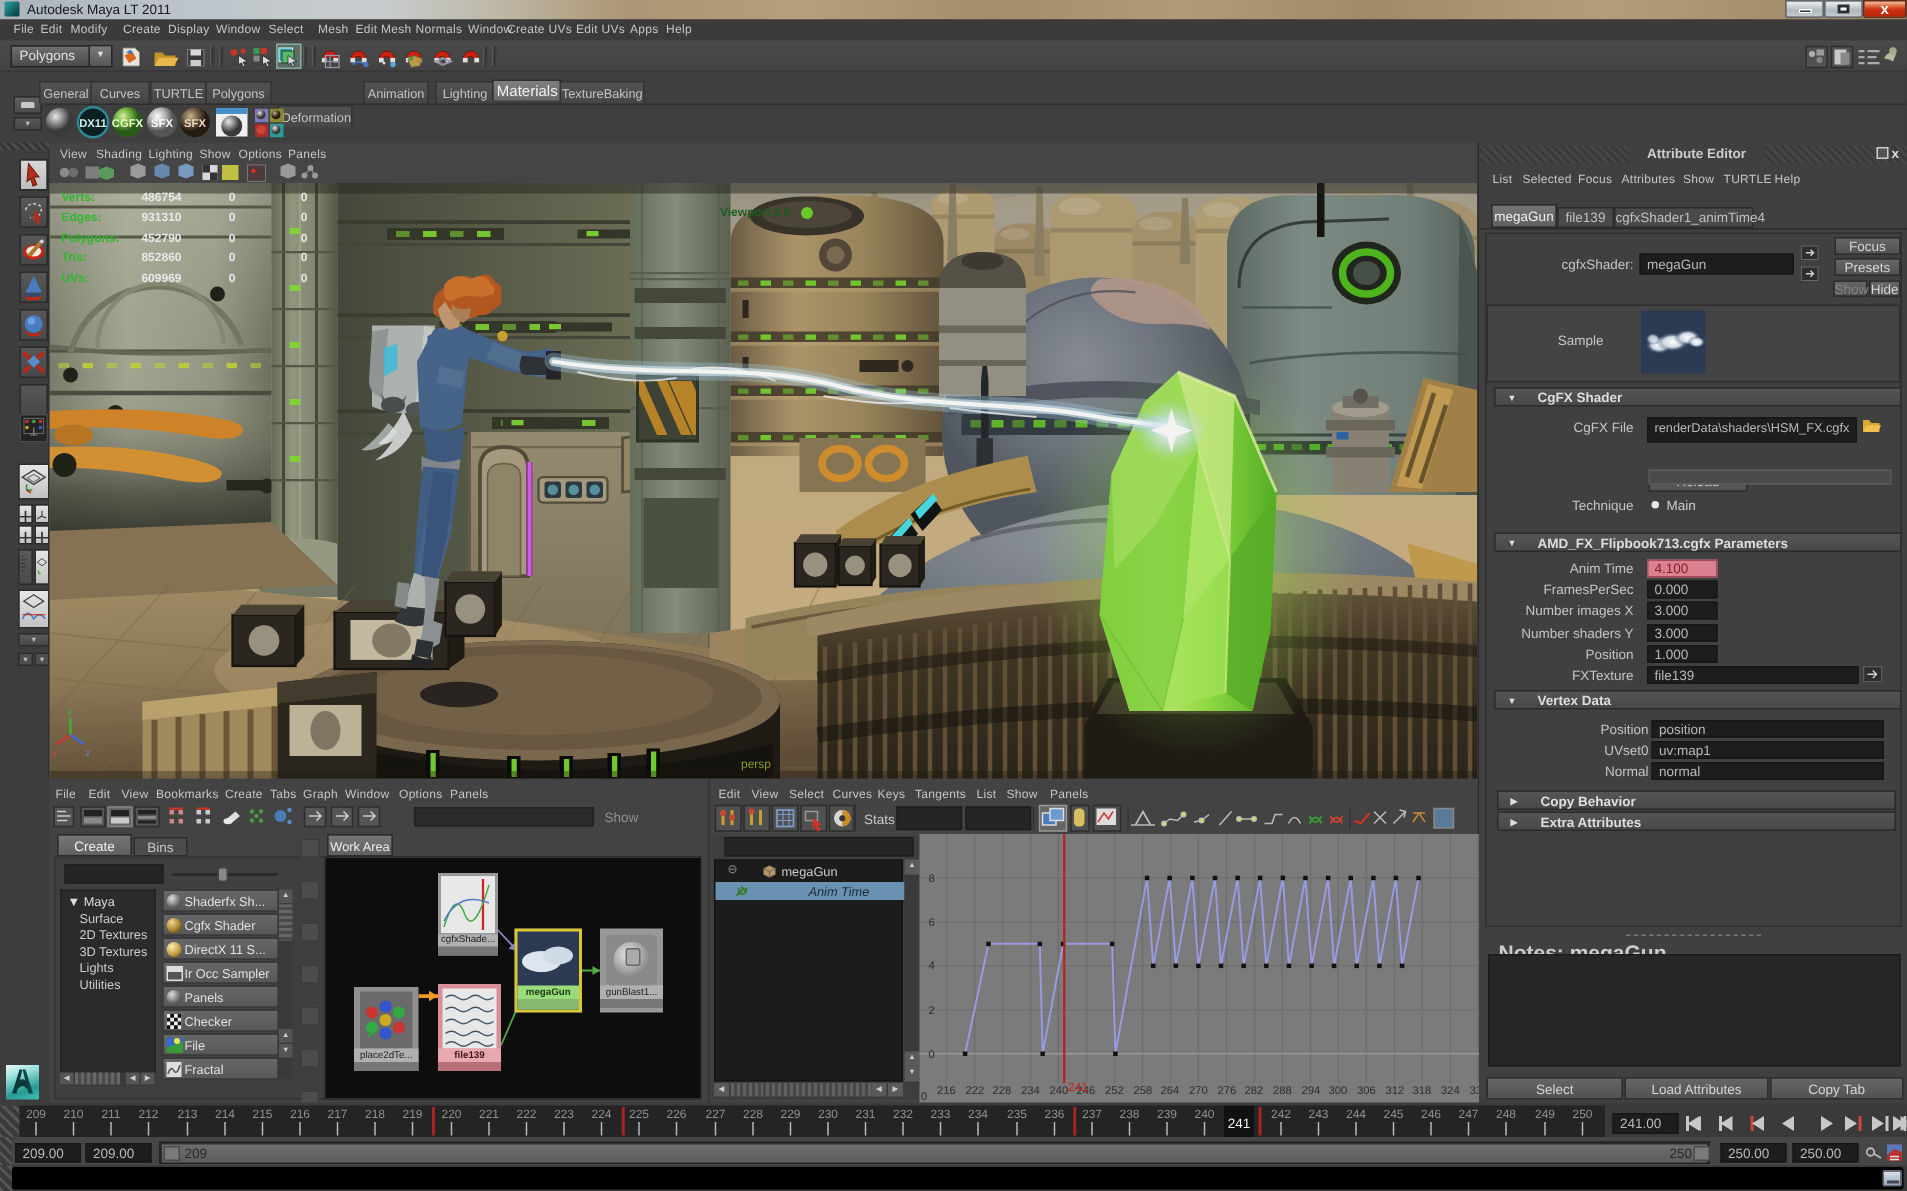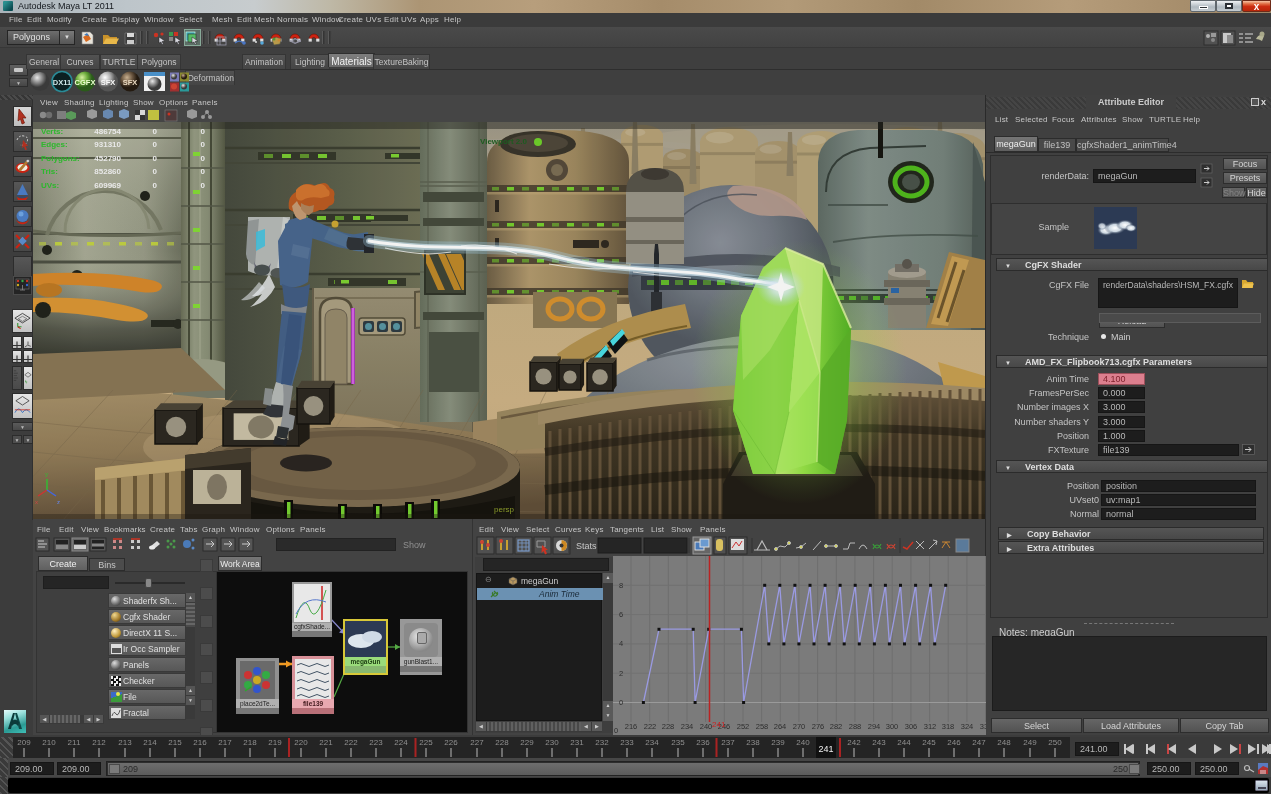--- a/index.html
+++ b/index.html
@@ -894,21 +894,21 @@
 <span class="mi" style="left:29px;top:20px">Selected</span>
 <span class="mi" style="left:66px;top:20px">Focus</span>
 <span class="mi" style="left:95px;top:20px">Attributes</span>
 <span class="mi" style="left:136px;top:20px">Show</span>
 <span class="mi" style="left:163px;top:20px">TURTLE</span>
 <span class="mi" style="left:197px;top:20px">Help</span>
 <div class="ab" style="left:8px;top:41px;width:44px;height:16px;background:linear-gradient(#757575,#5f5f5f);border:1px solid #2c2c2c;color:#eee;font-size:9px;text-align:center;line-height:15px">megaGun</div>
 <div class="ab" style="left:52px;top:43px;width:38px;height:14px;background:#494949;border:1px solid #2c2c2c;color:#c0c0c0;font-size:9px;text-align:center;line-height:13px">file139</div>
 <div class="ab" style="left:90px;top:43px;width:93px;height:14px;background:#494949;border:1px solid #2c2c2c;color:#c0c0c0;font-size:9px;text-align:center;line-height:13px">cgfxShader1_animTime4</div>
 <div class="ab" style="left:0;top:57px;width:286px;height:1px;background:#2c2c2c"></div>
-<div class="lab" style="left:20px;top:76px;width:83px">renderData:</div>
+<div class="lab" style="left:20px;top:76px;width:83px">cgfxShader:</div>
 <div class="f" style="left:107px;top:74px;width:103px;height:14px;line-height:13px">megaGun</div>
 <svg class="ab" style="left:214px;top:68px" width="14" height="26" viewBox="0 0 14 26">
       <rect x="1" y="1" width="11" height="9" fill="#2e2e2e" stroke="#666" stroke-width="0.7"></rect>
       <path d="M4 5.5 l5 0 m-2 -2 l2 2 -2 2" stroke="#ccc" stroke-width="1" fill="none"></path>
       <rect x="1" y="15" width="11" height="9" fill="#2e2e2e" stroke="#666" stroke-width="0.7"></rect>
       <path d="M4 19.5 l5 0 m-2 -2 l2 2 -2 2" stroke="#ccc" stroke-width="1" fill="none"></path>
     </svg>
 <div class="btn" style="left:237px;top:63px;width:44px;height:12px;line-height:11px">Focus</div>
 <div class="btn" style="left:237px;top:77px;width:44px;height:12px;line-height:11px">Presets</div>
 <div class="btn" style="left:236px;top:92px;width:23px;height:11px;line-height:10px;color:#858585">Show</div>
@@ -928,21 +928,21 @@
         <ellipse cx="21" cy="21" rx="11" ry="6.5" fill="url(#smk)"></ellipse>
         <ellipse cx="31" cy="18" rx="9" ry="5.5" fill="url(#smk)"></ellipse>
         <ellipse cx="37" cy="21" rx="6" ry="4" fill="url(#smk)"></ellipse>
         <ellipse cx="8" cy="19" rx="5" ry="4" fill="url(#smk)" opacity="0.8"></ellipse>
       </svg></div>
 <div class="ab" style="left:10px;top:163px;width:272px;height:13px;background:linear-gradient(#555555,#484848);border:1px solid #2b2b2b;color:#dedede;font-size:9px;font-weight:bold;line-height:12px">
       <span style="position:absolute;left:8px;top:1px;font-size:6px">▼</span>
       <span style="position:absolute;left:28px">CgFX Shader</span>
     </div>
 <div class="lab" style="left:20px;top:185px;width:83px">CgFX File</div>
-<div class="f" style="left:112px;top:183px;width:140px;height:30px;line-height:12px;font-size:8.5px">renderData\shaders\HSM_FX.cgfx</div>
+<div class="f" style="left:112px;top:183px;width:140px;height:17px;line-height:12px;font-size:8.5px">renderData\shaders\HSM_FX.cgfx</div>
 <svg class="ab" style="left:255px;top:183px" width="13" height="12" viewBox="0 0 13 12">
       <path d="M1 2 L5 2 L6.5 4 L12 4 L12 10 L1 10 Z" fill="#d8a830"></path>
       <path d="M1 10 L3 5.5 L13 5.5 L11 10 Z" fill="#ecc14e"></path>
     </svg>
 <div class="btn" style="left:113px;top:219px;width:66px;height:14px;line-height:13px">Reload</div>
 <div class="ab" style="left:113px;top:218px;width:162px;height:10px;background:#4a4a4a;border:1px solid #5c5c5c"></div>
 <div class="lab" style="left:20px;top:237px;width:83px">Technique</div>
 <div class="ab" style="left:115px;top:239px;width:5px;height:5px;border-radius:50%;background:#e8e8e8"></div>
 <span class="ab" style="left:125px;top:237px;font-size:9px;color:#ccc">Main</span>
 <div class="ab" style="left:10px;top:260px;width:272px;height:13px;background:linear-gradient(#555555,#484848);border:1px solid #2b2b2b;color:#dedede;font-size:9px;font-weight:bold;line-height:12px">
@@ -978,21 +978,21 @@
 <div class="ab" style="left:12px;top:432px;width:266px;height:13px;background:linear-gradient(#555555,#484848);border:1px solid #2b2b2b;color:#dedede;font-size:9px;font-weight:bold;line-height:12px">
       <span style="position:absolute;left:8px;top:1px;font-size:6px">▶</span>
       <span style="position:absolute;left:28px">Copy Behavior</span>
     </div>
 <div class="ab" style="left:12px;top:446px;width:266px;height:13px;background:linear-gradient(#555555,#484848);border:1px solid #2b2b2b;color:#dedede;font-size:9px;font-weight:bold;line-height:12px">
       <span style="position:absolute;left:8px;top:1px;font-size:6px">▶</span>
       <span style="position:absolute;left:28px">Extra Attributes</span>
     </div>
 <div class="ab" style="left:4px;top:60px;width:278px;height:463px;border:1px solid #2e2e2e;pointer-events:none"></div>
 <div class="ab" style="left:98px;top:528px;width:90px;height:3px;border-top:1px dashed #777"></div>
-<div class="ab" style="left:13px;top:532px;font-size:10px;font-weight:normal;color:#ccc">Notes: megaGun</div>
+<div class="ab" style="left:13px;top:532px;font-size:14px;font-weight:bold;color:#ccc">Notes: megaGun</div>
 <div class="ab" style="left:6px;top:541px;width:275px;height:75px;background:#262626;border:1px solid #1c1c1c"></div>
 <div class="btn" style="left:5px;top:623px;width:91px;height:15px;line-height:14px">Select</div>
 <div class="btn" style="left:97px;top:623px;width:96px;height:15px;line-height:14px">Load Attributes</div>
 <div class="btn" style="left:194px;top:623px;width:89px;height:15px;line-height:14px">Copy Tab</div>
 </div>
 <div class="ab" style="left:33px;top:519px;width:439px;height:216px;background:#434343">
 <span class="mi" style="left:4px;top:6px">File</span>
 <span class="mi" style="left:26px;top:6px">Edit</span>
 <span class="mi" style="left:48px;top:6px">View</span>
 <span class="mi" style="left:71px;top:6px">Bookmarks</span>
@@ -1049,20 +1049,28 @@
       <path d="M207 8 h8 m-3 -3 l3 3 -3 3" stroke="#ccc" fill="none"></path>
 </svg>
 <div class="ab" style="left:243px;top:19px;width:120px;height:13px;background:#2a2a2a;border:1px solid #222"></div>
 <span class="ab" style="left:370px;top:21px;font-size:9px;color:#909090">Show</span>
 <div class="ab" style="left:5px;top:37px;width:50px;height:15px;background:linear-gradient(#767676,#606060);border:1px solid #2c2c2c;color:#f0f0f0;font-size:9px;text-align:center;line-height:14px">Create</div>
 <div class="ab" style="left:56px;top:39px;width:36px;height:13px;background:#4c4c4c;border:1px solid #2c2c2c;color:#c4c4c4;font-size:9px;text-align:center;line-height:12px">Bins</div>
 <div class="ab" style="left:3px;top:52px;width:186px;height:162px;background:#3f3f3f;border:1px solid #333"></div>
 <div class="ab" style="left:10px;top:57px;width:66px;height:13px;background:#252525;border:1px solid #1e1e1e"></div>
 <div class="ab" style="left:82px;top:63px;width:70px;height:2px;background:#2a2a2a"></div>
 <div class="ab" style="left:112px;top:59px;width:7px;height:10px;background:#888;border:1px solid #444;border-radius:2px"></div>
+<div class="ab" style="left:7px;top:74px;width:64px;height:126px;background:#2b2b2b;border:1px solid #222">
+ <span class="ab" style="left:4px;top:2px;font-size:8.5px;color:#ddd">▼ Maya</span>
+ <span class="ab" style="left:12px;top:13px;font-size:8.5px;color:#ccc">Surface</span>
+ <span class="ab" style="left:12px;top:24px;font-size:8.5px;color:#ccc">2D Textures</span>
+ <span class="ab" style="left:12px;top:35px;font-size:8.5px;color:#ccc">3D Textures</span>
+ <span class="ab" style="left:12px;top:46px;font-size:8.5px;color:#ccc">Lights</span>
+ <span class="ab" style="left:12px;top:57px;font-size:8.5px;color:#ccc">Utilities</span>
+</div>
 <div class="ab" style="left:7px;top:196px;width:64px;height:9px;background:#3a3a3a">
  <div class="ab" style="left:0;top:0;width:9px;height:8px;background:#555;color:#ccc;font-size:5px;text-align:center;line-height:8px">◀</div>
  <div class="ab" style="left:10px;top:0;width:30px;height:8px;background:repeating-linear-gradient(90deg,#666 0 2px,#4a4a4a 2px 4px)"></div>
  <div class="ab" style="left:44px;top:0;width:9px;height:8px;background:#555;color:#ccc;font-size:5px;text-align:center;line-height:8px">◀</div>
  <div class="ab" style="left:54px;top:0;width:9px;height:8px;background:#555;color:#ccc;font-size:5px;text-align:center;line-height:8px">▶</div>
 </div>
 <div class="ab" style="left:75px;top:0px;width:80px;height:216px">
       <div class="ab" style="left:0px;top:74px;width:78px;height:15px;background:linear-gradient(#686868,#575757);border:1px solid #393939;color:#e0e0e0;font-size:8.5px;line-height:14px">
         <div class="ab" style="left:2px;top:2px;width:10px;height:10px;border-radius:50%;background:radial-gradient(circle at 35% 30%,#ddd,#666 60%,#222)"></div>
         <span style="position:absolute;left:14px">Shaderfx Sh...</span>

